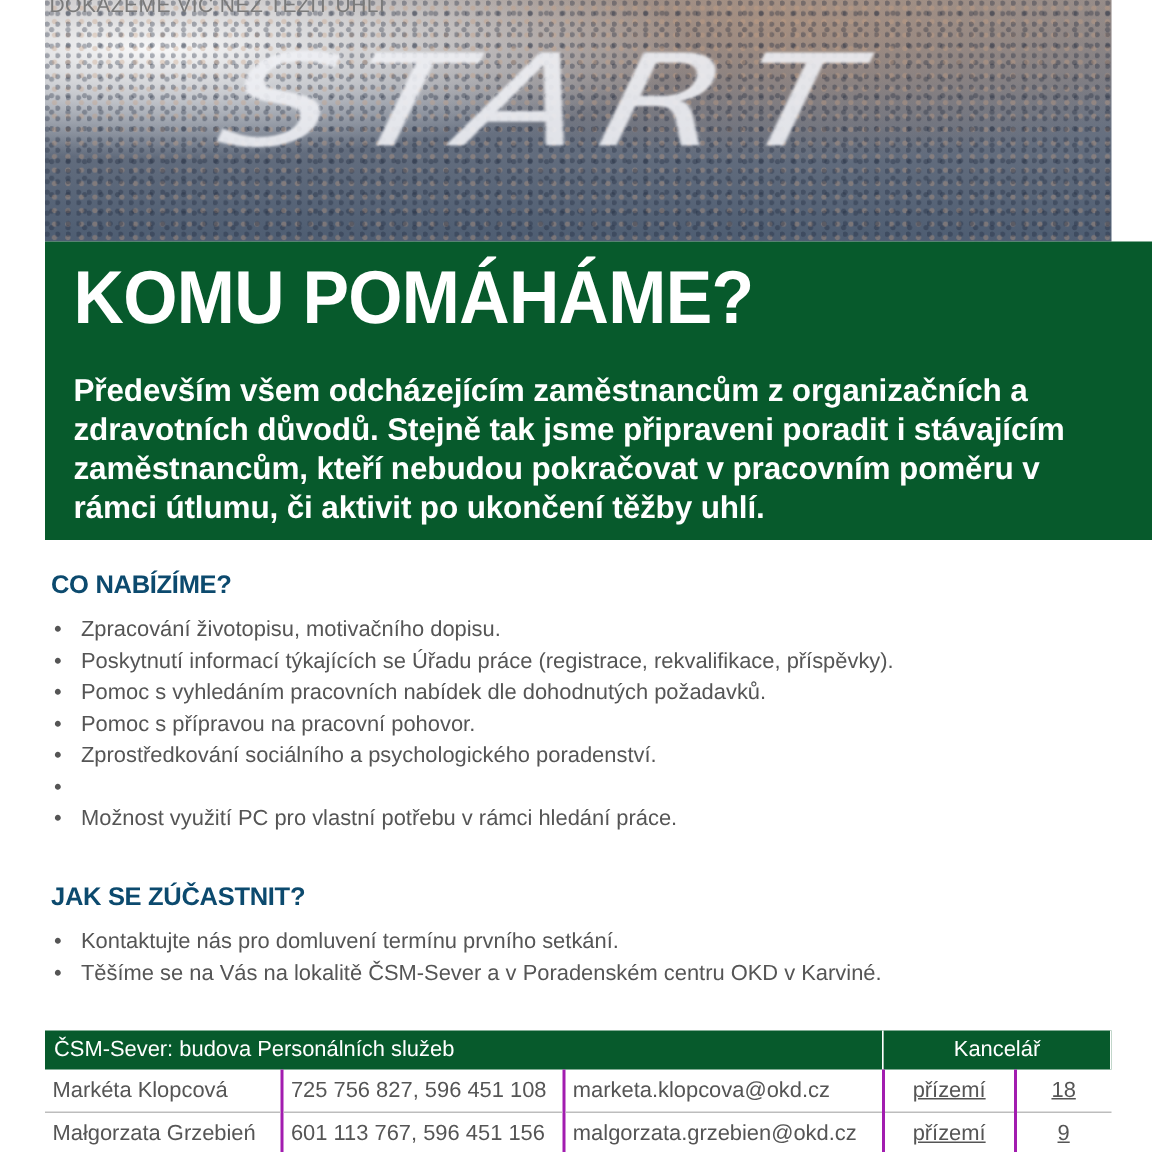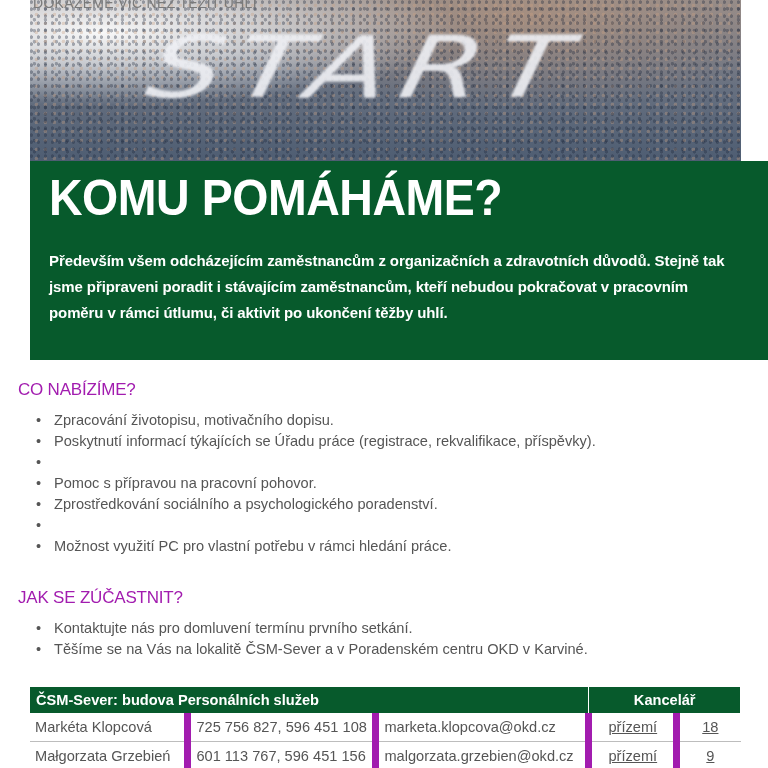--- a/index.html
+++ b/index.html
@@ -13,30 +13,30 @@
   .hero .grain { position:absolute; inset:0;
     background-image:
       radial-gradient(circle at 20% 30%, rgba(30,40,60,0.35) 1.5px, transparent 2px),
       radial-gradient(circle at 70% 60%, rgba(200,160,130,0.35) 1.5px, transparent 2px),
       radial-gradient(circle at 40% 80%, rgba(20,30,50,0.3) 1.5px, transparent 2px);
     background-size: 7px 7px, 9px 9px, 11px 11px; }
   .hero .start-word { position:absolute; left:130px; top:18px; font-family:"DejaVu Sans", sans-serif; font-size:118px; font-style:italic; letter-spacing:12px;
     color:rgba(238,240,244,0.9); transform:skewX(-12deg) scaleY(0.72); transform-origin:left top; filter:blur(1.2px); white-space:nowrap; }
   .panel { position:absolute; left:30px; top:161px; width:759px; height:199px; background:#075a2c; color:#ffffff; }
   .panel h1 { position:absolute; left:19px; top:8px; margin:0; font-family:"Liberation Sans", sans-serif; font-weight:700; font-size:50px; letter-spacing:-0.5px; transform:scaleX(0.93); transform-origin:left; white-space:nowrap; }
-  .panel p { position:absolute; left:19px; top:87px; margin:0; width:690px; font-weight:700; font-size:15px; line-height:26px; letter-spacing:-0.1px; }
-  .section-title { position:absolute; left:18px; margin:0; font-weight:400; font-size:17px; color:#a21caf; letter-spacing:-0.2px; }
+  .panel p { position:absolute; left:19px; top:87px; margin:0; width:690px; font-weight:700; font-size:21px; line-height:26px; letter-spacing:-0.1px; }
+  .section-title { position:absolute; left:34px; margin:0; font-weight:700; font-size:17px; color:#0c4a6e; letter-spacing:-0.2px; }
   ul.bullets { position:absolute; left:34px; margin:0; padding:0; list-style:none; font-size:14.6px; color:#555555; }
   ul.bullets li { position:relative; padding-left:20px; height:21px; line-height:21px; white-space:nowrap; }
   ul.bullets li .bullet { position:absolute; left:2px; top:0; }
   table.contacts { position:absolute; left:30px; top:687px; width:711px; border-collapse:collapse; font-size:14.6px; color:#555555; }
-  table.contacts th { background:#075a2c; color:#ffffff; font-weight:700; height:26px; padding:0 6px; font-size:14.6px; border-right:1px solid #ffffff; }
+  table.contacts th { background:#075a2c; color:#ffffff; font-weight:400; height:26px; padding:0 6px; font-size:14.6px; border-right:1px solid #ffffff; }
   table.contacts th.left { text-align:left; }
   table.contacts th.center { text-align:center; }
-  table.contacts td { height:28px; padding:0 5px; border-bottom:1px solid #bdbdbd; border-right:7px solid #a21caf; white-space:nowrap; }
+  table.contacts td { height:28px; padding:0 5px; border-bottom:1px solid #bdbdbd; border-right:2px solid #a21caf; white-space:nowrap; }
   table.contacts td:last-child { border-right:none; }
   table.contacts td.center { text-align:center;text-decoration:underline; }
 </style>
 </head>
 <body>
 
 <div class="tagline">DOKÁŽEME VÍC NEŽ TĚŽIT UHLÍ</div>
 
 <div class="hero">
   <div class="grain"></div>
@@ -45,21 +45,21 @@
 
 <div class="panel">
   <h1>KOMU POMÁHÁME?</h1>
   <p>Především všem odcházejícím zaměstnancům z organizačních a zdravotních důvodů. Stejně tak jsme připraveni poradit i stávajícím zaměstnancům, kteří nebudou pokračovat v pracovním poměru v rámci útlumu, či aktivit po ukončení těžby uhlí.</p>
 </div>
 
 <h2 class="section-title" style="top:380px;">CO NABÍZÍME?</h2>
 <ul class="bullets" style="top:410px;">
   <li><span class="bullet">•</span><span>Zpracování životopisu, motivačního dopisu.</span></li>
   <li><span class="bullet">•</span><span>Poskytnutí informací týkajících se Úřadu práce (registrace, rekvalifikace, příspěvky).</span></li>
-  <li><span class="bullet">•</span></li>
+  <li><span class="bullet">•</span><span>Pomoc s vyhledáním pracovních nabídek dle dohodnutých požadavků.</span></li>
   <li><span class="bullet">•</span><span>Pomoc s přípravou na pracovní pohovor.</span></li>
   <li><span class="bullet">•</span><span>Zprostředkování sociálního a psychologického poradenství.</span></li>
   <li><span class="bullet">•</span></li>
   <li><span class="bullet">•</span><span>Možnost využití PC pro vlastní potřebu v rámci hledání práce.</span></li>
 </ul>
 
 <h2 class="section-title" style="top:588px;">JAK SE ZÚČASTNIT?</h2>
 <ul class="bullets" style="top:618px;">
   <li><span class="bullet">•</span><span>Kontaktujte nás pro domluvení termínu prvního setkání.</span></li>
   <li><span class="bullet">•</span><span>Těšíme se na Vás na lokalitě ČSM-Sever a v Poradenském centru OKD v Karviné.</span></li>

